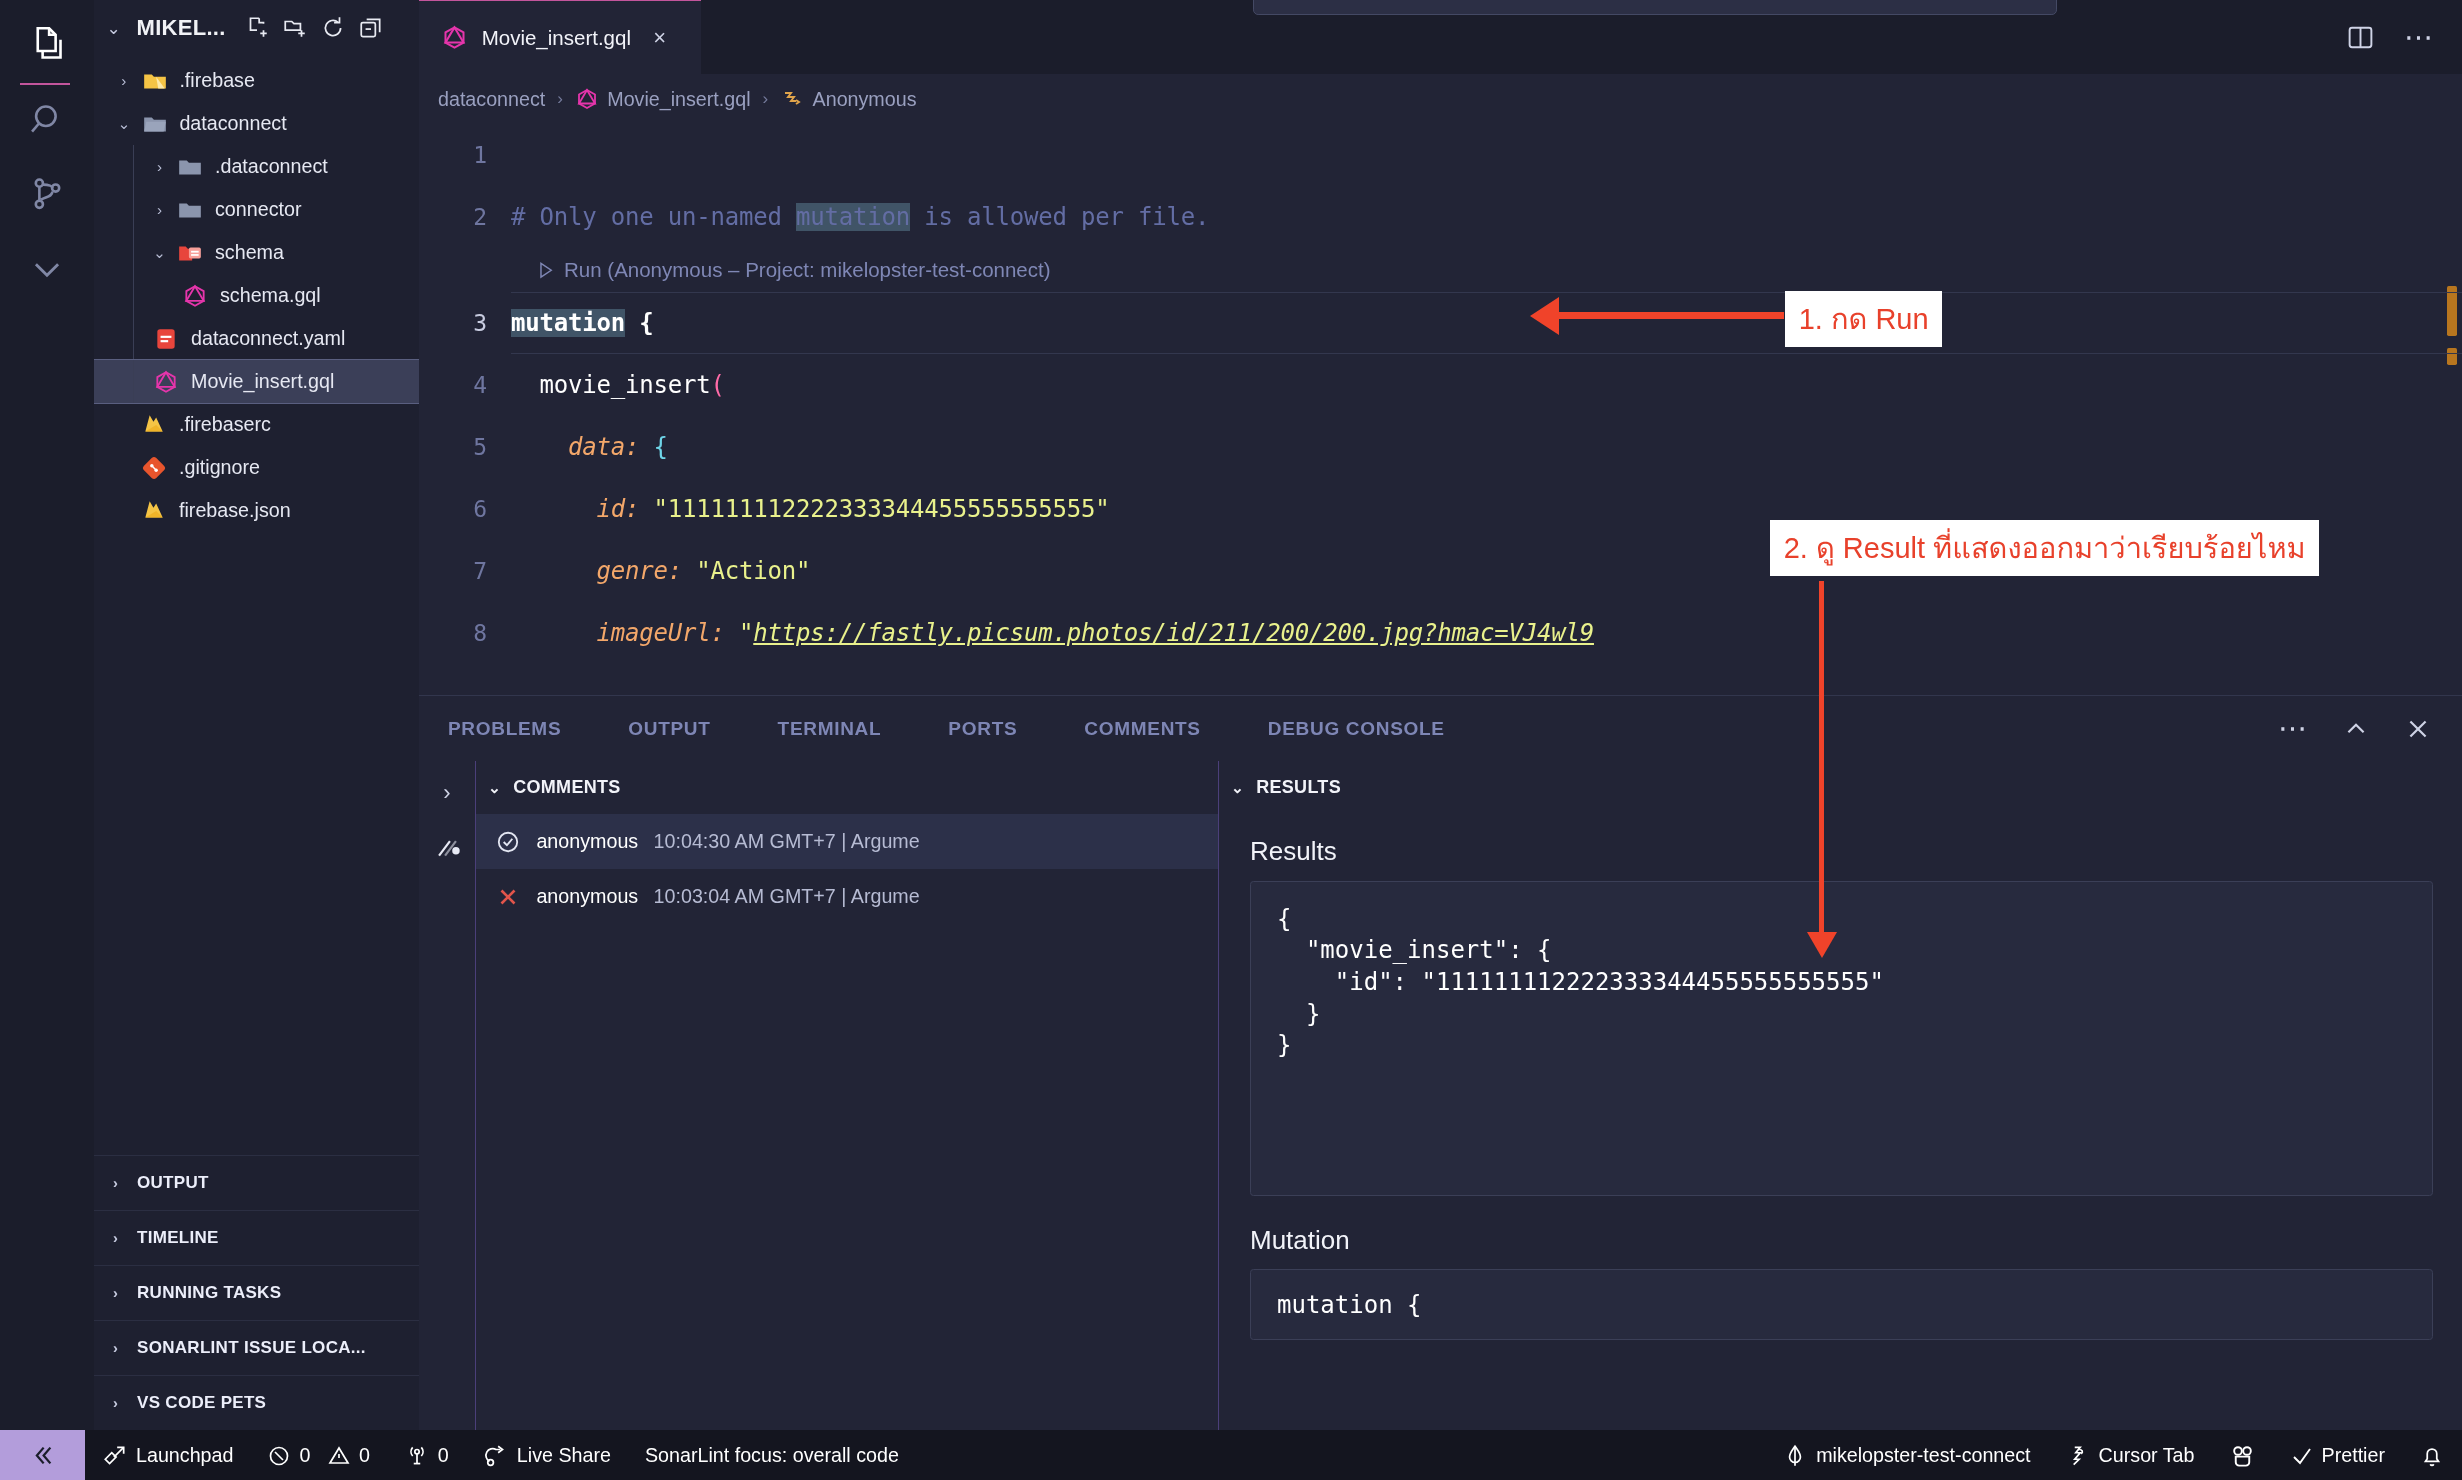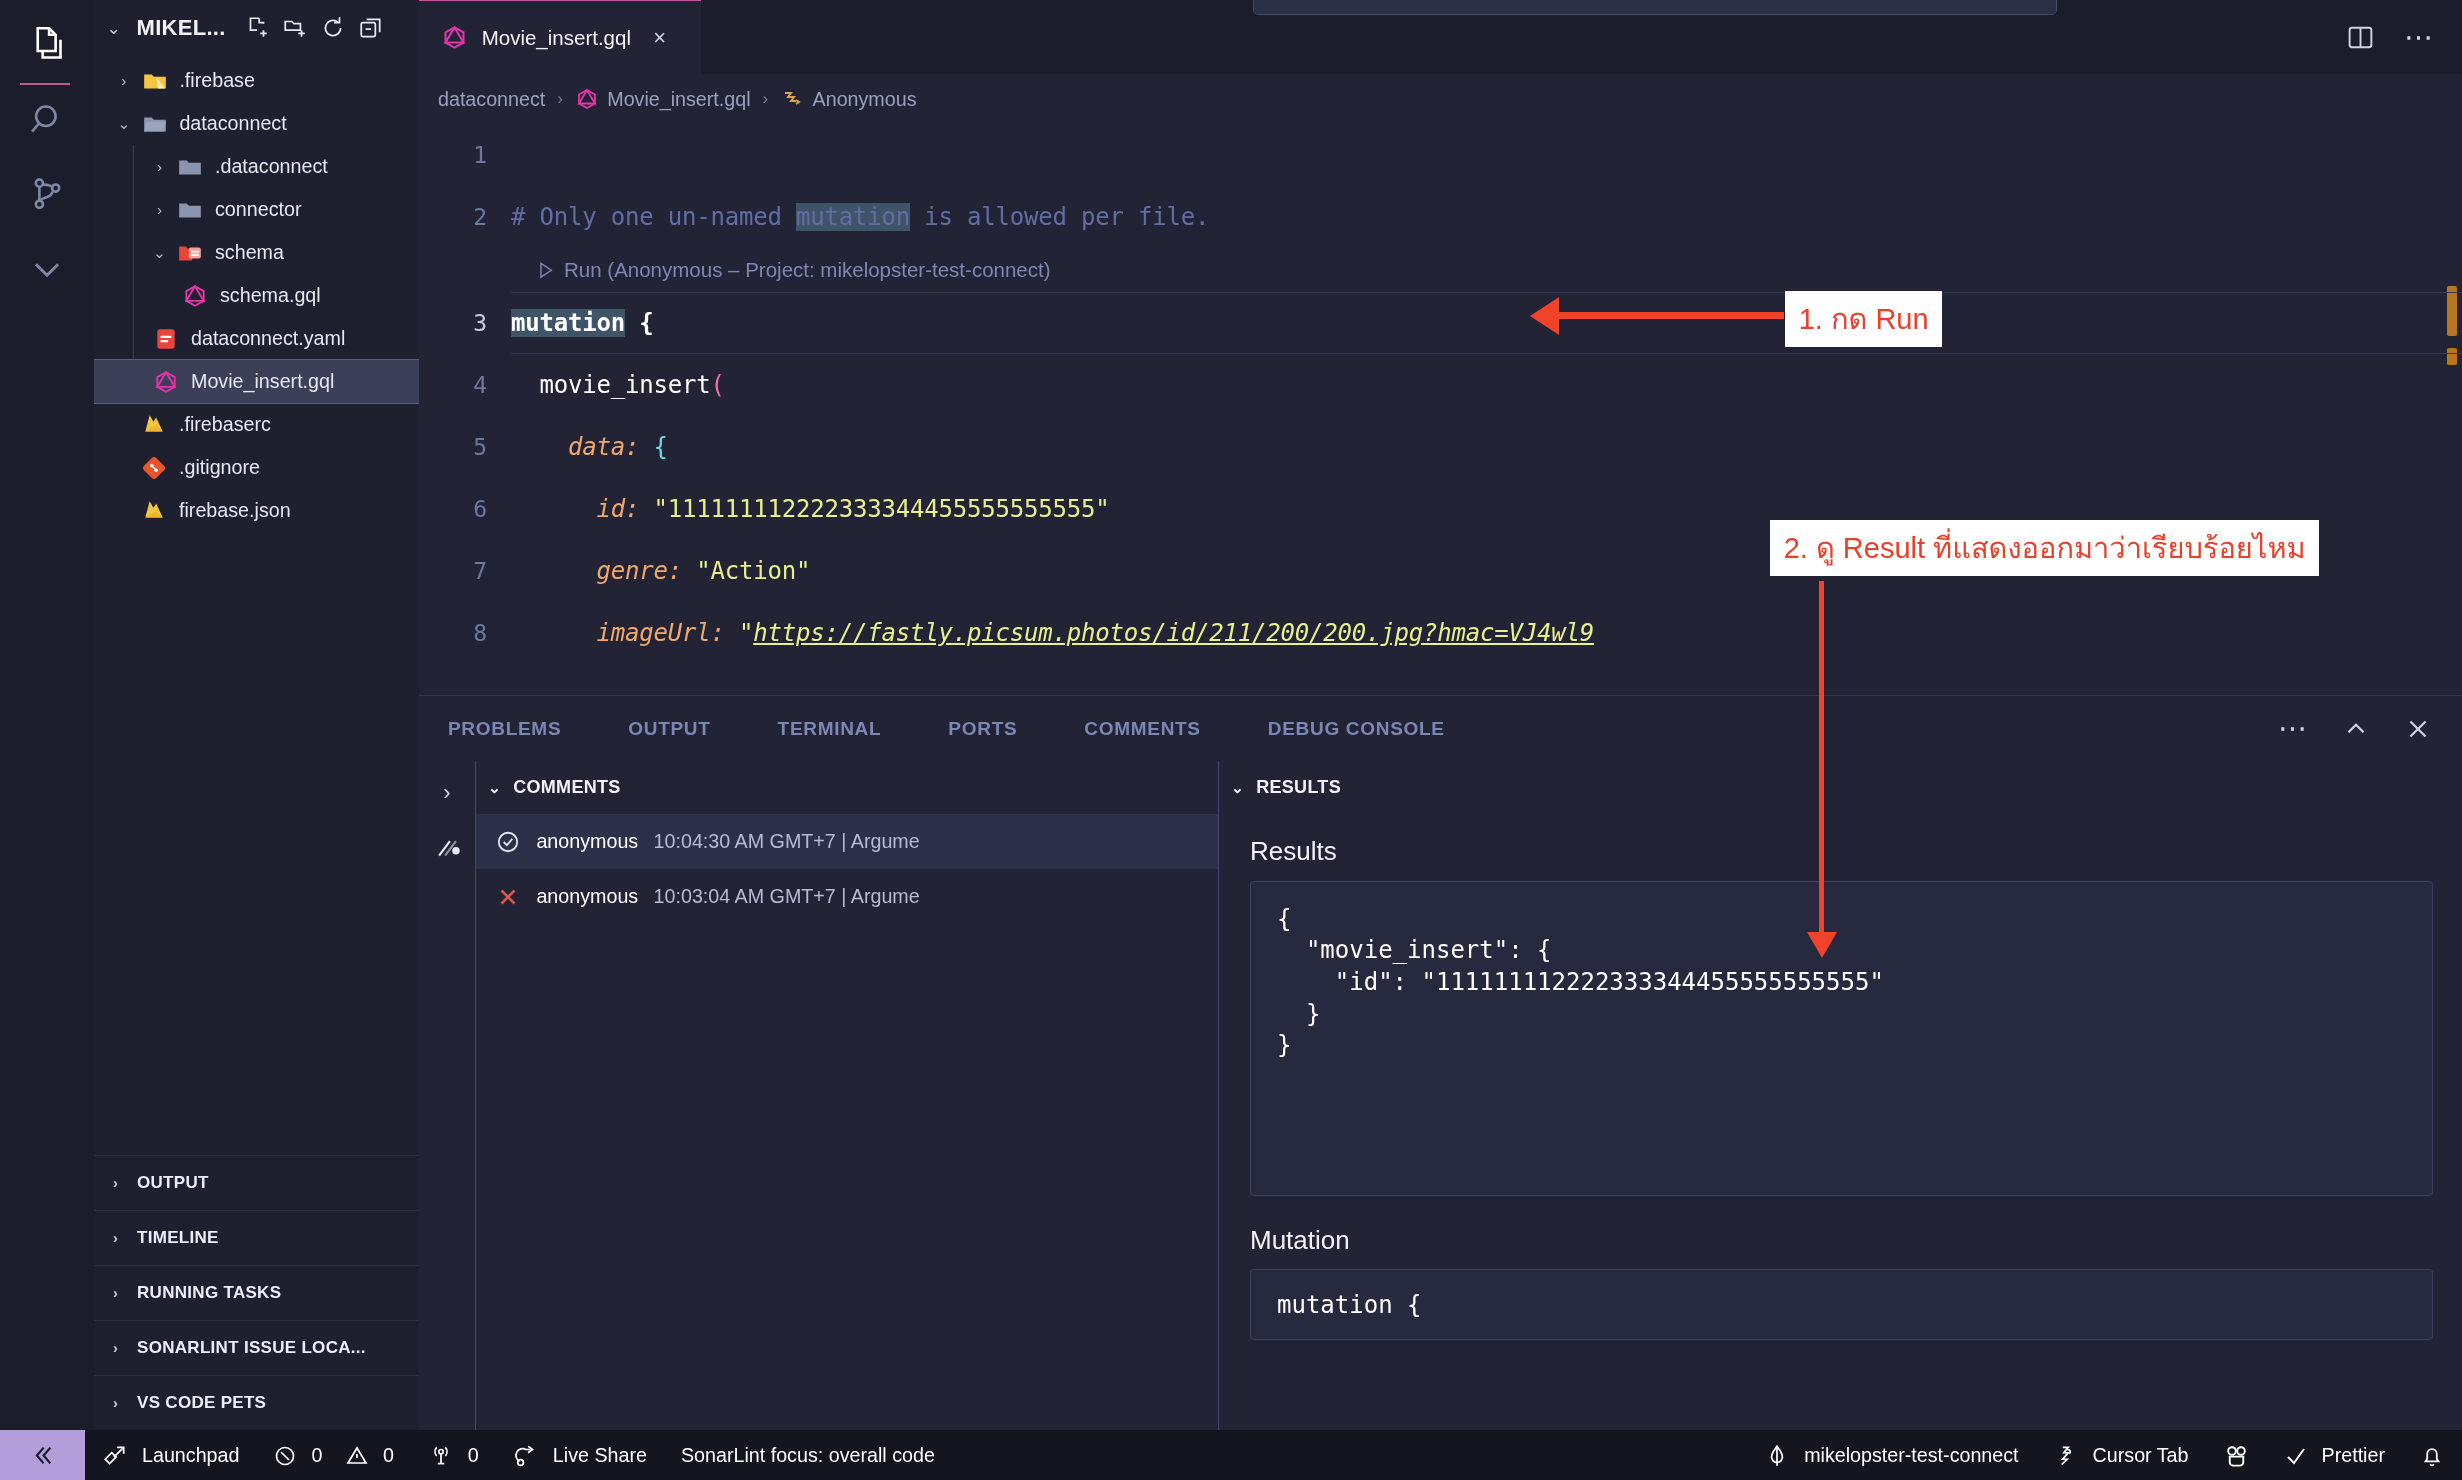--- a/index.html
+++ b/index.html
@@ -191,21 +191,21 @@
 
   
   .statusbar {
     height: 51px; flex: 0 0 51px; background:#14151f; display:flex; align-items:center;
     color:#ffffff; font-size: 19.7px;
   }
   .sb-remote {
     width: 85px; height: 51px; background:#b39ddb; display:flex; align-items:center; justify-content:center;
     color:#1b1d2b; font-size: 22px;
   }
-  .sb-item { display:flex; align-items:center; gap: 14px; padding: 0 17px; white-space: nowrap; }
+  .sb-item { display:flex; align-items:center; gap: 8px; padding: 0 17px; white-space: nowrap; }
   .sb-right { margin-left:auto; display:flex; align-items:center; }
 
   
   .anno { position:absolute; z-index: 50; }
   .anno-box {
     background:#ffffff; color:#e8412b; font-size: 29px; padding: 5.1px 13.7px;
     font-family:"Liberation Sans", sans-serif; white-space: nowrap;
   }
   .arrow-h { position:absolute; background:#f0432a; height: 6.8px; z-index: 50; }
   .arrow-v { position:absolute; background:#f0432a; width: 5.1px; z-index: 50; }

